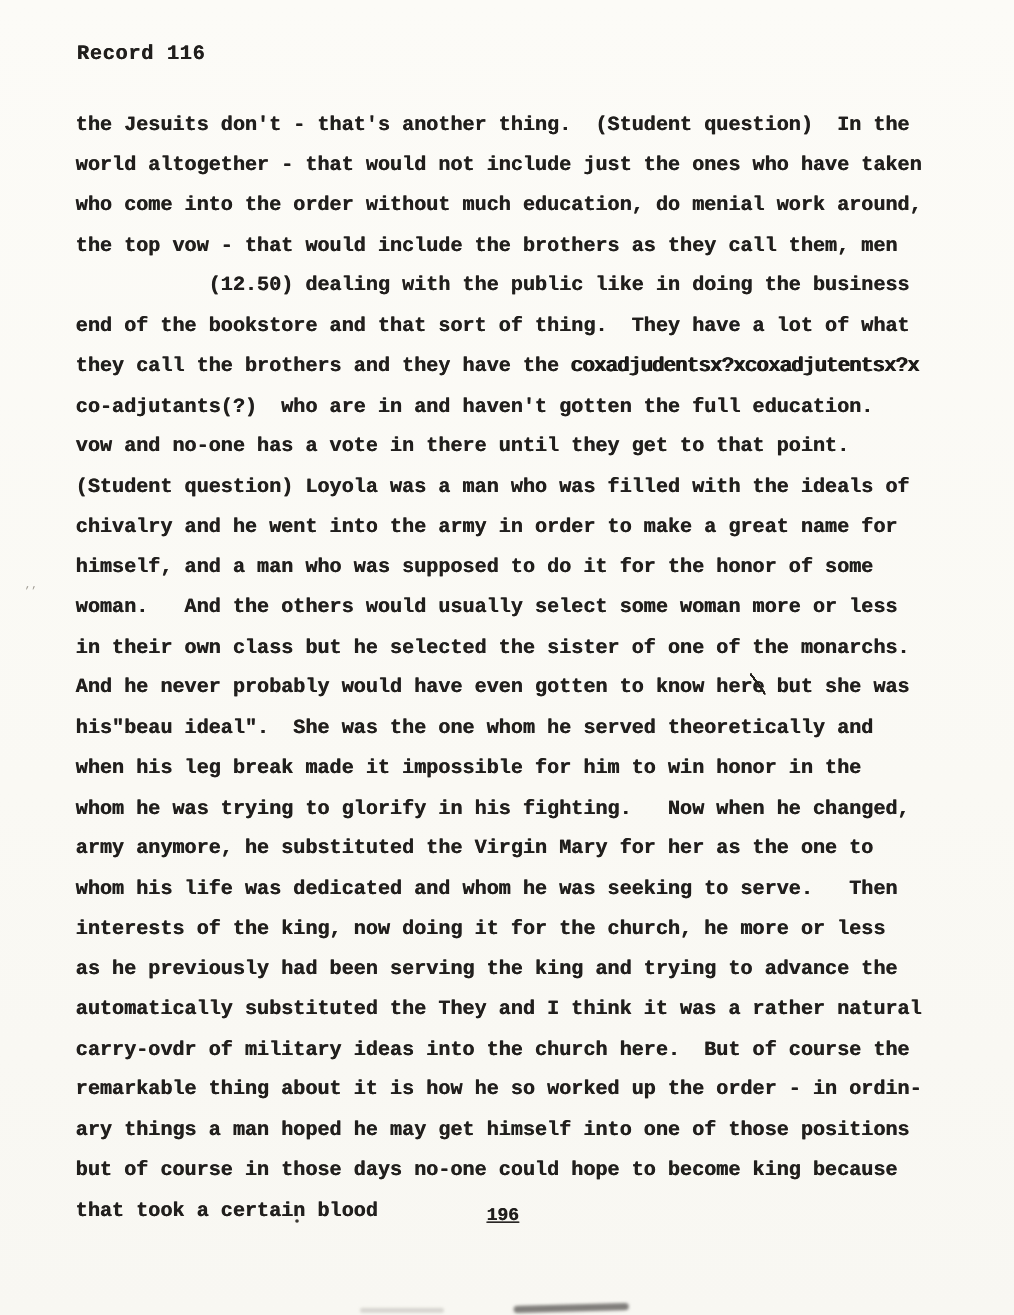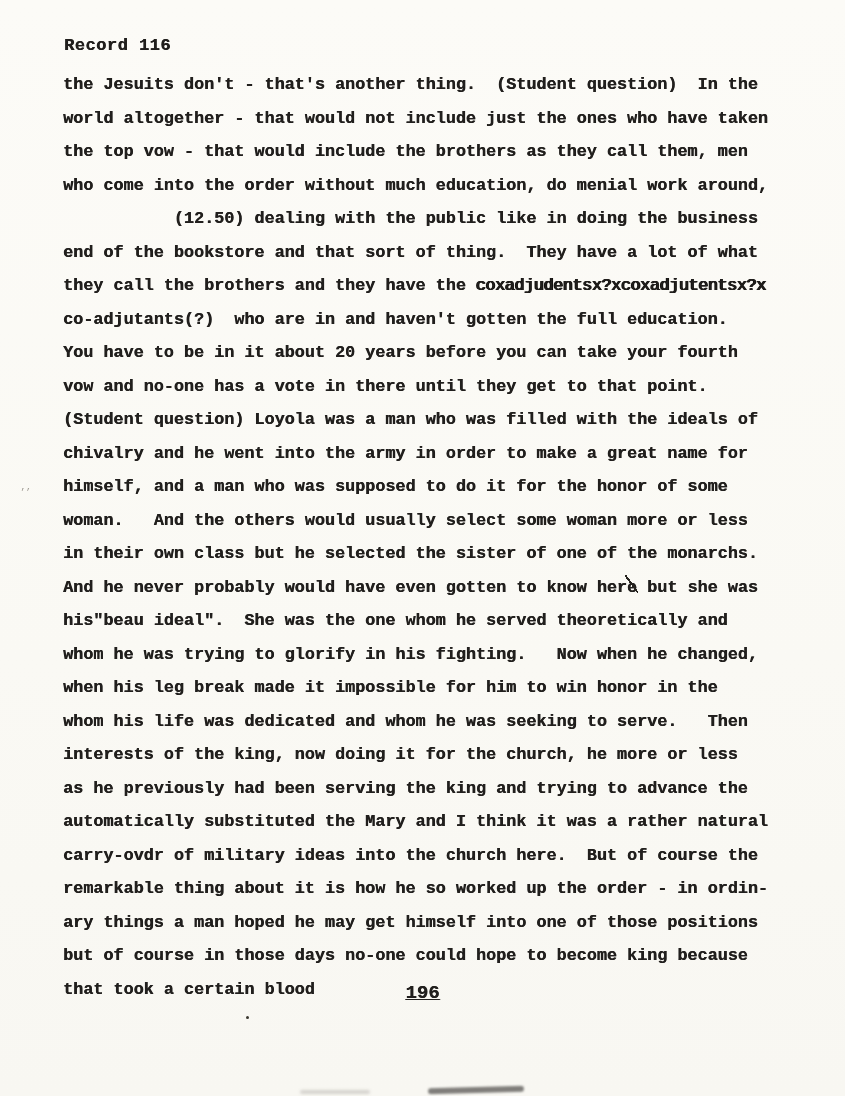--- a/index.html
+++ b/index.html
@@ -22,21 +22,21 @@
     top: 36px;
     font-size: 17px;
     font-weight: 600;
     letter-spacing: 0.5px;
     text-shadow: 0.4px 0 0 currentColor;
     white-space: pre;
   }
   .typed-lines {
     position: absolute;
     left: 63px;
-    top: 68px;
+    top: 88px;
     right: 20px;
   }
   .line {
     height: 33.5px;
     line-height: 33.5px;
     font-size: 16.8px;
     font-weight: 600;
     white-space: pre;
     text-shadow: 0.4px 0 0 currentColor;
   }
@@ -54,21 +54,21 @@
     position: absolute;
     left: -2px;
     top: 4px;
     width: 13px;
     height: 18px;
     background: linear-gradient(to top right, transparent 46%, #26231f 46%, #26231f 55%, transparent 55%);
   }
   .pagenum {
     position: relative;
     top: 4px;
-    font-size: 19px;
+    font-size: 15px;
     text-decoration: underline;
   }
   .artifact {
     position: absolute;
     pointer-events: none;
   }
   .speck-1 {
     left: 20px;
     top: 489px;
     width: 6px;
@@ -108,41 +108,41 @@
 </head>
 <body>
 
 <div class="page">
 
   <div class="record-header">Record 116</div>
 
   <div class="typed-lines">
       <div class="line"><span>the Jesuits don't - that's another thing.  (Student question)  In the</span></div>
       <div class="line"><span>world altogether - that would not include just the ones who have taken</span></div>
+      <div class="line"><span>who come into the order without much education, do menial work around,</span></div>
       <div class="line"><span>the top vow - that would include the brothers as they call them, men</span></div>
-      <div class="line"><span>who come into the order without much education, do menial work around,</span></div>
       <div class="line"><span>           (12.50) dealing with the public like in doing the business</span></div>
       <div class="line"><span>end of the bookstore and that sort of thing.  They have a lot of what</span></div>
       <div class="line"><span>they call the brothers and they have the </span><span class="overstruck">coxadjudentsx?xcoxadjutentsx?x</span></div>
       <div class="line"><span>co-adjutants(?)  who are in and haven't gotten the full education.</span></div>
-      <div class="line"><span>You have to be in it about 20 years before you can take your fourth</span></div>
       <div class="line"><span>vow and no-one has a vote in there until they get to that point.</span></div>
       <div class="line"><span>(Student question) Loyola was a man who was filled with the ideals of</span></div>
       <div class="line"><span>chivalry and he went into the army in order to make a great name for</span></div>
       <div class="line"><span>himself, and a man who was supposed to do it for the honor of some</span></div>
       <div class="line"><span>woman.   And the others would usually select some woman more or less</span></div>
       <div class="line"><span>in their own class but he selected the sister of one of the monarchs.</span></div>
       <div class="line"><span>And he never probably would have even gotten to know her</span><span class="slashed">e</span><span> but she was</span></div>
       <div class="line"><span>his"beau ideal".  She was the one whom he served theoretically and</span></div>
+      <div class="line"><span>when his leg break made it impossible for him to win honor in the</span></div>
       <div class="line"><span>whom he was trying to glorify in his fighting.   Now when he changed,</span></div>
-      <div class="line"><span>when his leg break made it impossible for him to win honor in the</span></div>
+      <div class="line"><span>army anymore, he substituted the Virgin Mary for her as the one to</span></div>
       <div class="line"><span>whom his life was dedicated and whom he was seeking to serve.   Then</span></div>
       <div class="line"><span>interests of the king, now doing it for the church, he more or less</span></div>
       <div class="line"><span>as he previously had been serving the king and trying to advance the</span></div>
-      <div class="line"><span>automatically substituted the Mary and I think it was a rather natural</span></div>
+      <div class="line"><span>automatically substituted the They and I think it was a rather natural</span></div>
       <div class="line"><span>carry-ovdr of military ideas into the church here.  But of course the</span></div>
       <div class="line"><span>remarkable thing about it is how he so worked up the order - in ordin-</span></div>
       <div class="line"><span>ary things a man hoped he may get himself into one of those positions</span></div>
       <div class="line"><span>but of course in those days no-one could hope to become king because</span></div>
       <div class="line"><span>that took a certain blood         </span><span class="pagenum">196</span></div>
     </div>
 
   <div class="artifact speck-1">’’</div>
   <div class="artifact dot-1"></div>
   <div class="artifact smudge-1"></div>

